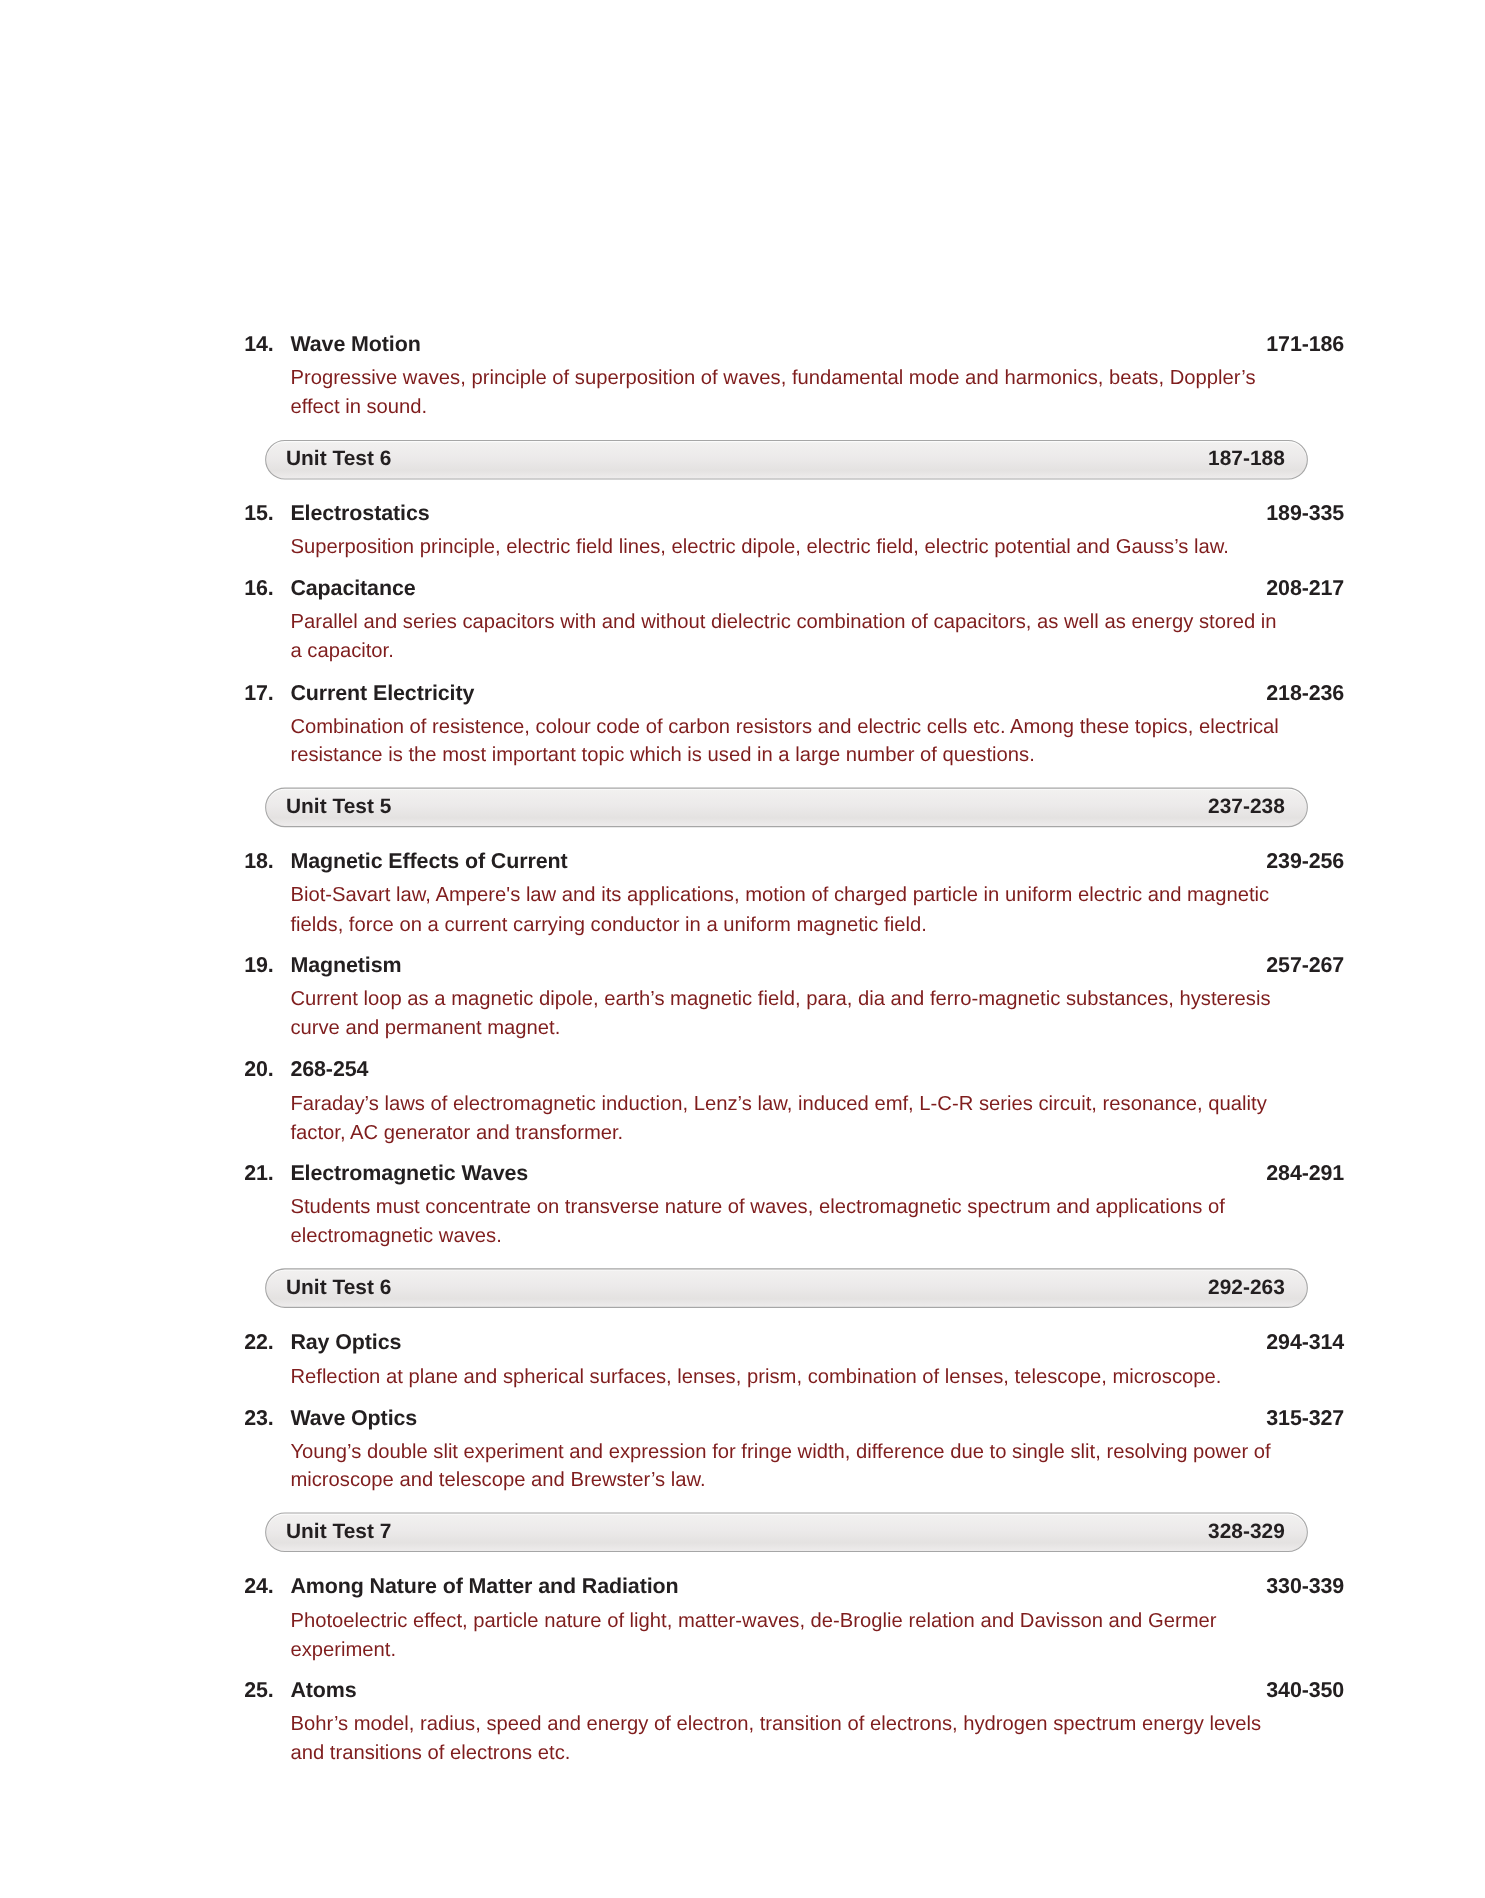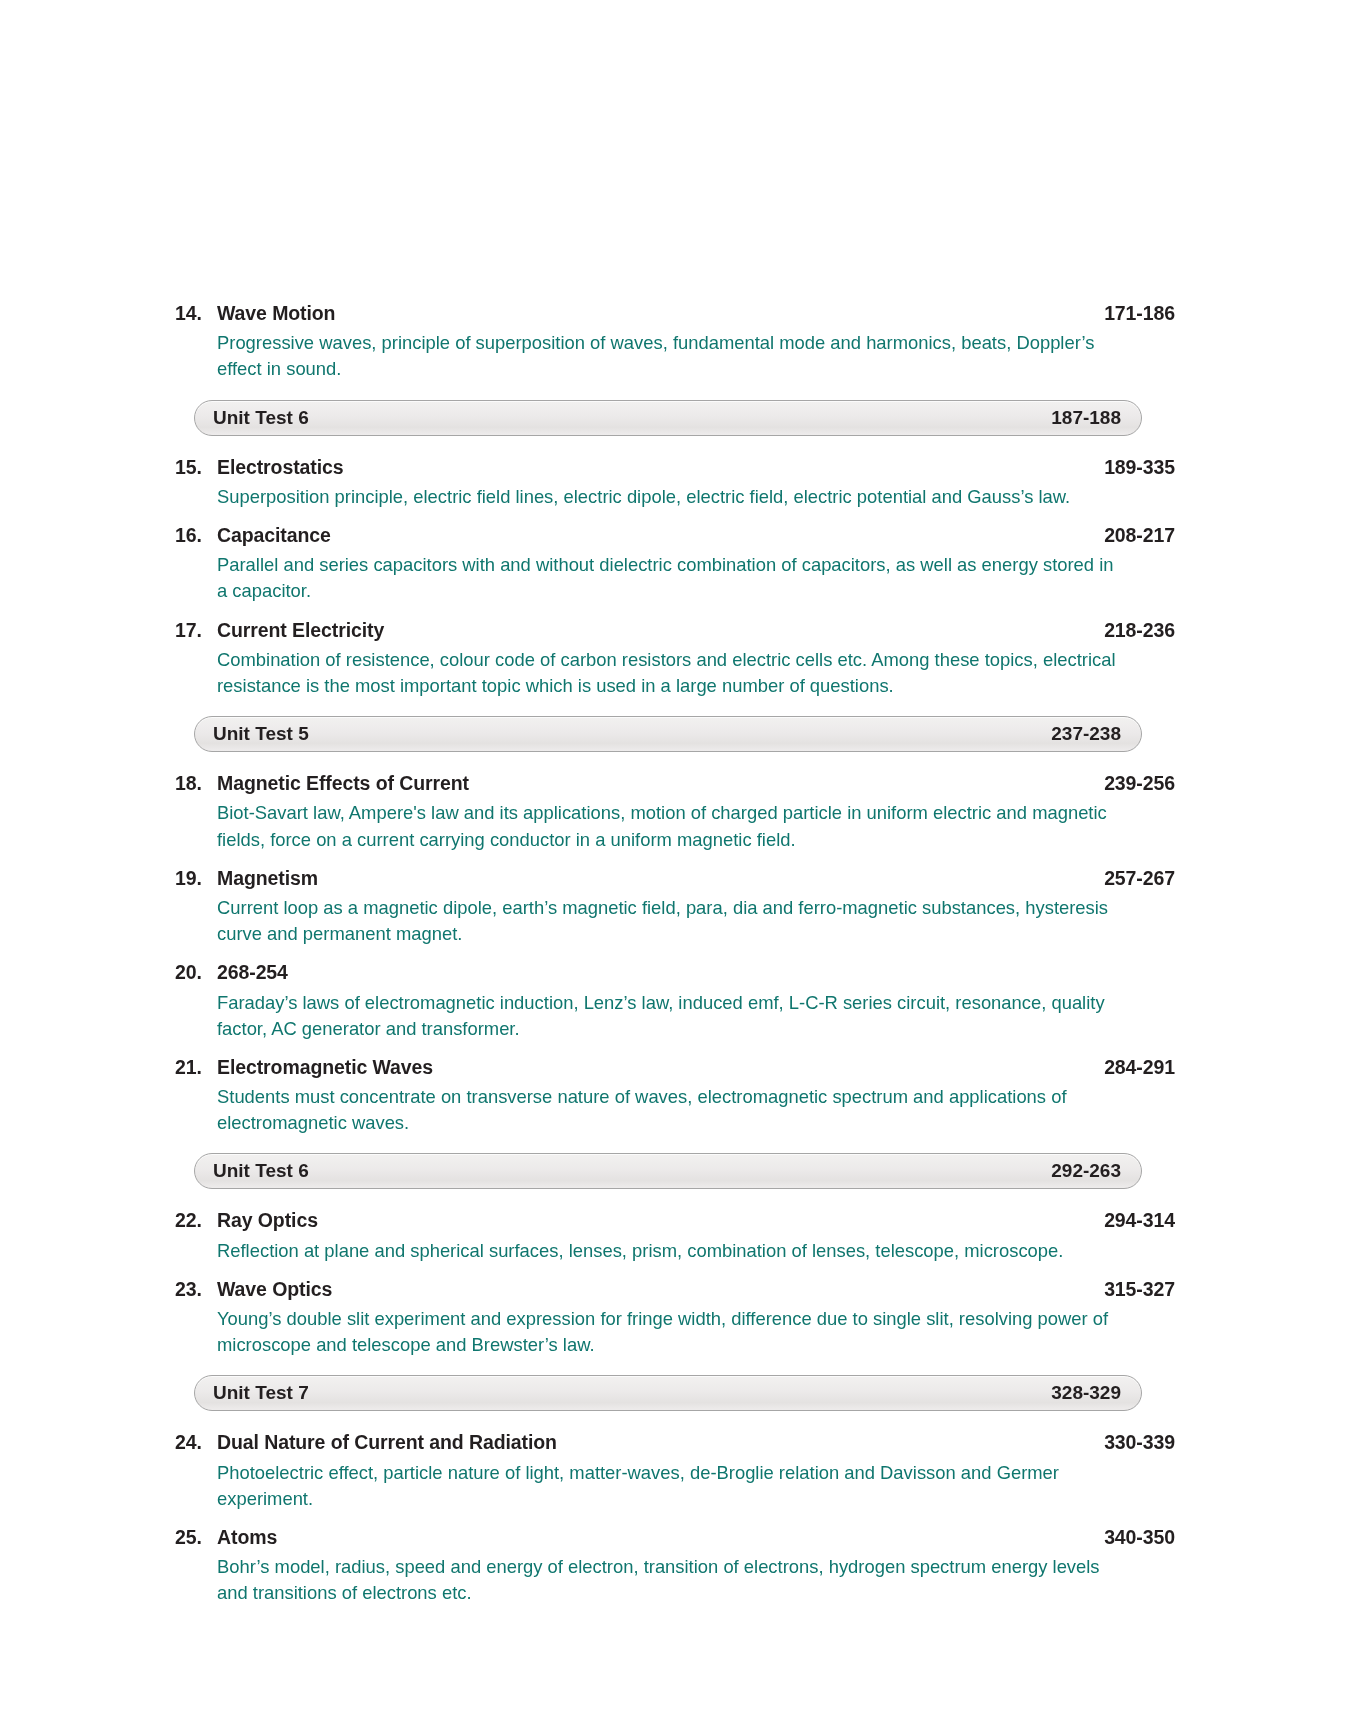--- a/index.html
+++ b/index.html
@@ -14,20 +14,21 @@
     color: #231f20;
     overflow: hidden;
   }
 
   .page {
     position: relative;
     width: 1180px;
     height: 1725px;
     background: #ffffff;
     box-sizing: border-box;
+    margin-left: 47px;
   }
 
   .content {
     position: absolute;
     left: 175px;
     top: 300px;
     width: 1000px;
   }
 
   
@@ -66,21 +67,21 @@
     color: #231f20;
     text-align: right;
     white-space: nowrap;
   }
 
   .entry-desc {
     margin-left: 42px;
     margin-top: 4px;
     font-size: 18.4px;
     line-height: 1.42;
-    color: #0f766e;
+    color: #7f1d1d;
     text-align: left;
     max-width: 905px;
   }
 
   
   .unit-test {
     margin: 17px 0 18px 19px;
     width: 948px;
     height: 36px;
     box-sizing: border-box;
@@ -203,21 +204,21 @@
         </div>
         <div class="entry-desc">Young’s double slit experiment and expression for fringe width, difference due to single slit, resolving power of microscope and telescope and Brewster’s law.</div>
       </div>
       <div class="unit-test">
         <span class="unit-test-label">Unit Test 7</span>
         <span class="unit-test-pages">328-329</span>
       </div>
       <div class="entry">
         <div class="entry-head">
           <span class="entry-num">24.</span>
-          <span class="entry-title">Dual Nature of Current and Radiation</span>
+          <span class="entry-title">Among Nature of Matter and Radiation</span>
           <span class="entry-pages">330-339</span>
         </div>
         <div class="entry-desc">Photoelectric effect, particle nature of light, matter-waves, de-Broglie relation and Davisson and Germer experiment.</div>
       </div>
       <div class="entry">
         <div class="entry-head">
           <span class="entry-num">25.</span>
           <span class="entry-title">Atoms</span>
           <span class="entry-pages">340-350</span>
         </div>

